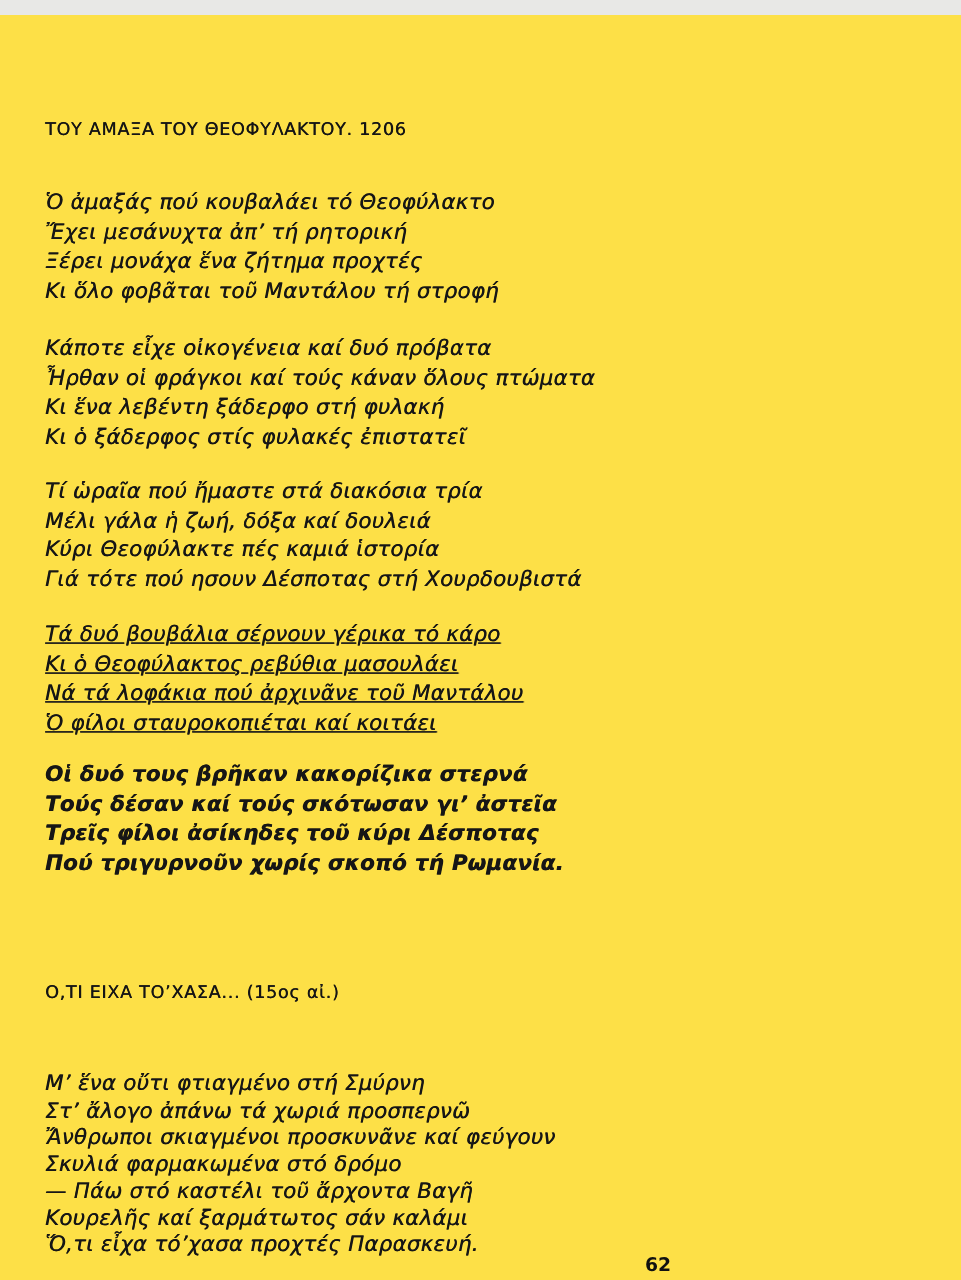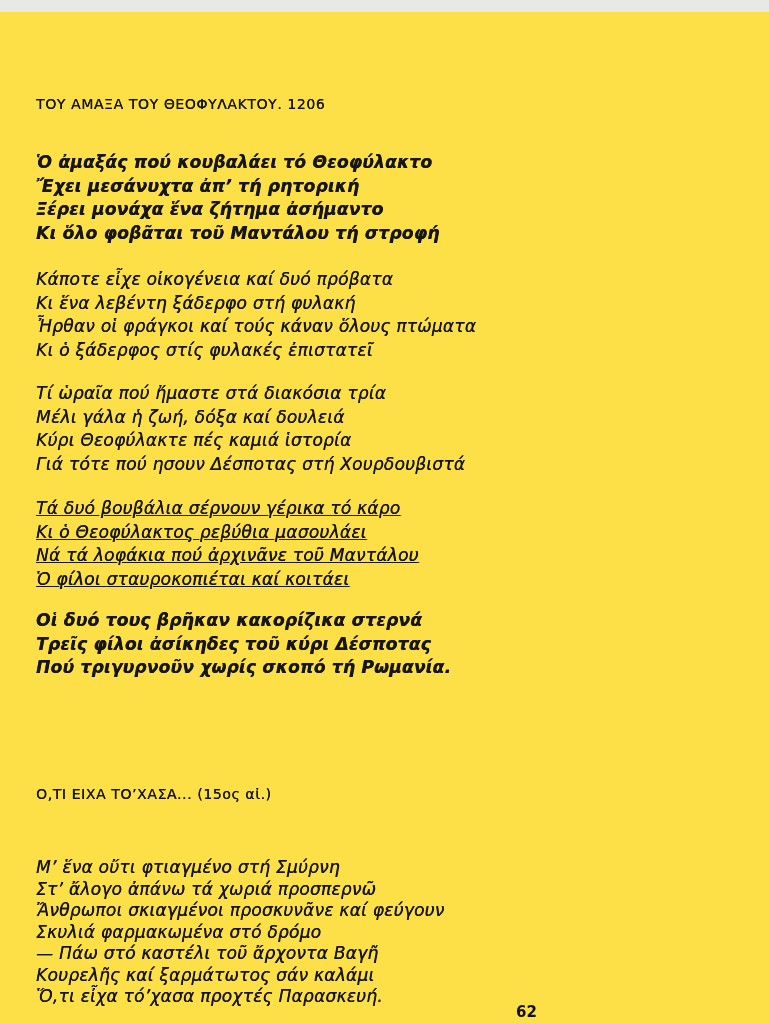--- a/index.html
+++ b/index.html
@@ -38,21 +38,21 @@
   }
   .line {
     font-style: italic;
     font-size: 17px;
     letter-spacing: 0.25px;
     color: #161616;
     text-shadow: 0.35px 0 0 currentColor;
   }
   .poem1 .line { line-height: 23.5px; }
   .poem2 .line { line-height: 21.5px; }
-  .s1 { top: 139px; font-weight: bold; }
+  .s1 { top: 139px; }
   .s2 { top: 256px; }
   .s3 { top: 370px; }
   .s4 { top: 485px; text-decoration: underline; }
   .s5 { top: 597px; font-weight: bold; }
   .s6 { top: 845px; }
   .page-number {
     position: absolute;
     left: 516px;
     top: 991px;
     font-size: 15px;
@@ -63,47 +63,48 @@
 </head>
 <body>
 
 <div class="page">
 
   <h2 class="poem-title t1">ΤΟΥ ΑΜΑΞΑ ΤΟΥ ΘΕΟΦΥΛΑΚΤΟΥ. 1206</h2>
 
   <div class="stanza poem1 s1">
     <div class="line">Ὁ ἀμαξάς πού κουβαλάει τό Θεοφύλακτο</div>
     <div class="line">Ἔχει μεσάνυχτα ἀπ’ τή ρητορική</div>
-    <div class="line">Ξέρει μονάχα ἕνα ζήτημα ἀσήμαντο</div>
+    <div class="line">Ξέρει μονάχα ἕνα ζήτημα προχτές</div>
     <div class="line">Κι ὅλο φοβᾶται τοῦ Μαντάλου τή στροφή</div>
   </div>
 
   <div class="stanza poem1 s2">
     <div class="line">Κάποτε εἶχε οἰκογένεια καί δυό πρόβατα</div>
+    <div class="line">Ἦρθαν οἱ φράγκοι καί τούς κάναν ὅλους πτώματα</div>
     <div class="line">Κι ἕνα λεβέντη ξάδερφο στή φυλακή</div>
-    <div class="line">Ἦρθαν οἱ φράγκοι καί τούς κάναν ὅλους πτώματα</div>
     <div class="line">Κι ὁ ξάδερφος στίς φυλακές ἐπιστατεῖ</div>
   </div>
 
   <div class="stanza poem1 s3">
     <div class="line">Τί ὡραῖα πού ἤμαστε στά διακόσια τρία</div>
     <div class="line">Μέλι γάλα ἡ ζωή, δόξα καί δουλειά</div>
     <div class="line">Κύρι Θεοφύλακτε πές καμιά ἱστορία</div>
     <div class="line">Γιά τότε πού ησουν Δέσποτας στή Χουρδουβιστά</div>
   </div>
 
   <div class="stanza poem1 s4">
     <div class="line">Τά δυό βουβάλια σέρνουν γέρικα τό κάρο</div>
     <div class="line">Κι ὁ Θεοφύλακτος ρεβύθια μασουλάει</div>
     <div class="line">Νά τά λοφάκια πού ἀρχινᾶνε τοῦ Μαντάλου</div>
     <div class="line">Ὁ φίλοι σταυροκοπιέται καί κοιτάει</div>
   </div>
 
   <div class="stanza poem1 s5">
     <div class="line">Οἱ δυό τους βρῆκαν κακορίζικα στερνά</div>
+    <div class="line">Τούς δέσαν καί τούς σκότωσαν γι’ ἀστεῖα</div>
     <div class="line">Τρεῖς φίλοι ἀσίκηδες τοῦ κύρι Δέσποτας</div>
     <div class="line">Πού τριγυρνοῦν χωρίς σκοπό τή Ρωμανία.</div>
   </div>
 
   <h2 class="poem-title t2">Ο,ΤΙ ΕΙΧΑ ΤΟ’ΧΑΣΑ... (15ος αἰ.)</h2>
 
   <div class="stanza poem2 s6">
     <div class="line">Μ’ ἕνα οὔτι φτιαγμένο στή Σμύρνη</div>
     <div class="line">Στ’ ἄλογο ἀπάνω τά χωριά προσπερνῶ</div>
     <div class="line">Ἄνθρωποι σκιαγμένοι προσκυνᾶνε καί φεύγουν</div>

